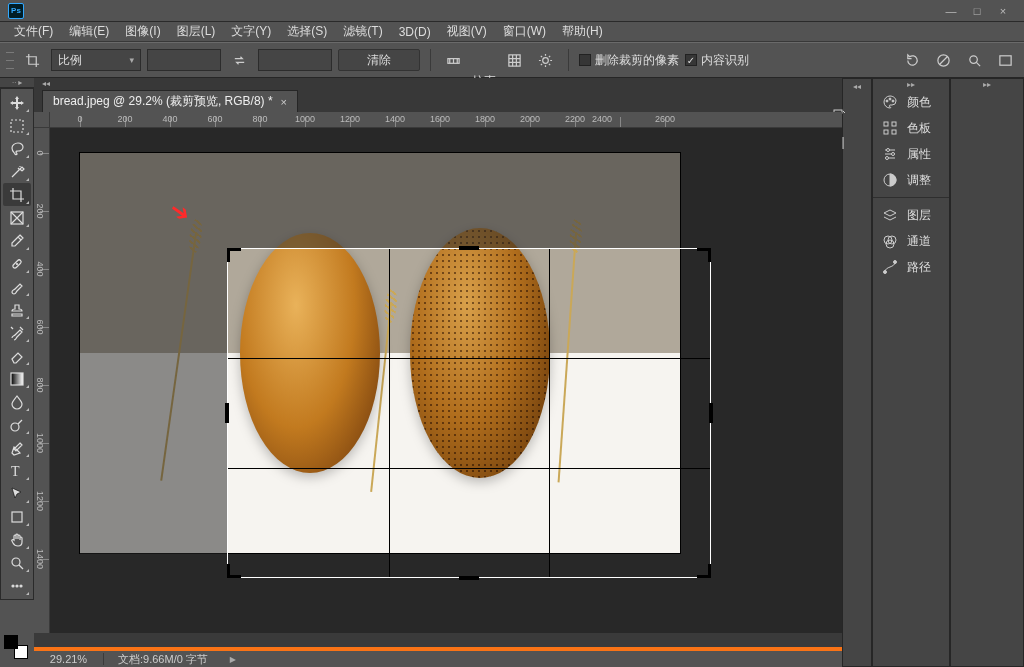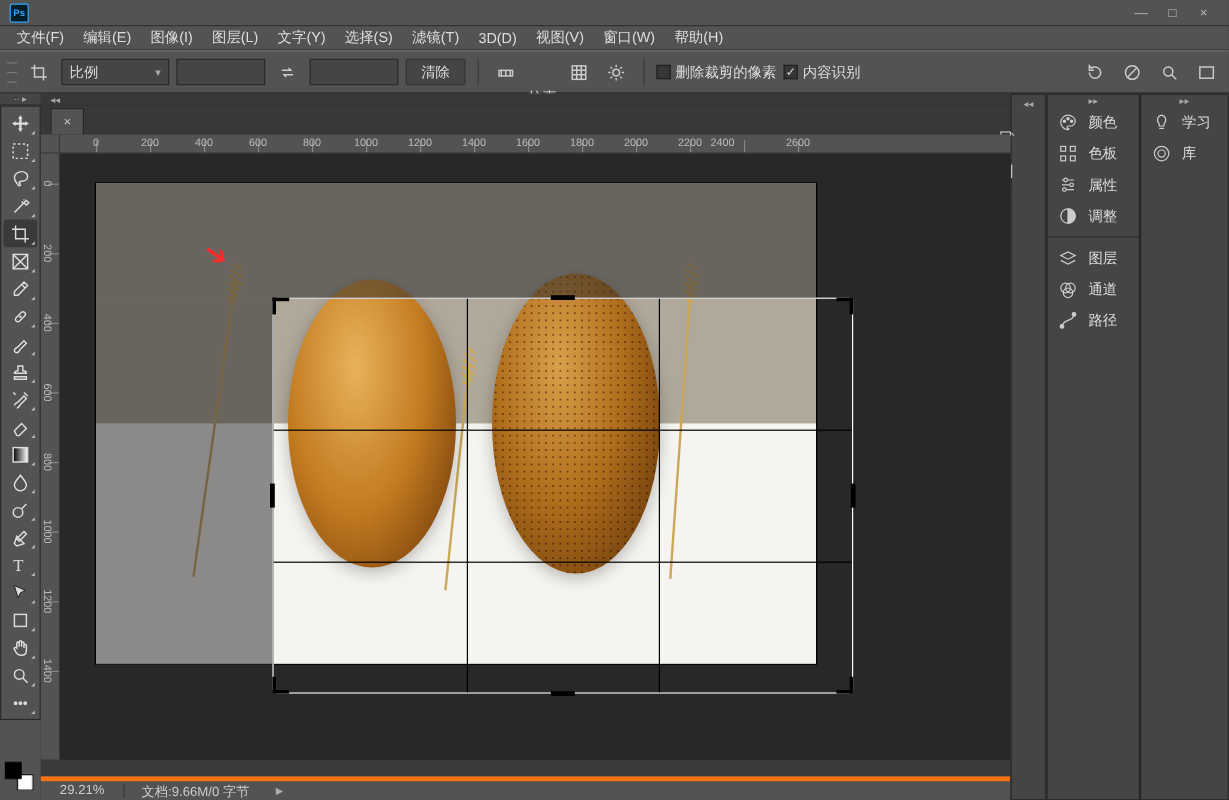--- a/index.html
+++ b/index.html
@@ -30,21 +30,21 @@
   
   .optionsbar {
     height: 36px; background: #535353;
     border-top:1px solid #6a6a6a; border-bottom:1px solid #262626;
     display:flex; align-items:center; padding:0 6px; gap:6px;
   }
   .grip { width:8px; height:24px; display:flex; flex-direction:column; justify-content:space-around; }
   .grip span{height:1px;background:#7a7a7a;}
   .opt-btn { height:22px; min-width:22px; display:flex; align-items:center; justify-content:center; border:1px solid transparent; border-radius:2px; cursor:pointer; color:#ccc; padding:0 4px;}
   .opt-btn.icon svg{width:15px;height:15px;stroke:#ccc;fill:none;stroke-width:1.3;}
-  .dark-btn { height:22px; background:#454545; border:1px solid #333; border-radius:2px; color:#ddd; padding:0 12px; display:flex; align-items:center; cursor:pointer; font-size:12px;}
+  .dark-btn { height:22px; background:#454545; border:1px solid #333; border-radius:2px; color:#ddd; padding:0 28px; display:flex; align-items:center; cursor:pointer; font-size:12px;}
   .select-ratio { height:22px; background:#454545; border:1px solid #2c2c2c; width:90px; display:flex; align-items:center; justify-content:space-between; padding:0 6px; font-size:12px; color:#ddd; cursor:pointer;}
   .select-ratio .chev{font-size:9px;color:#aaa;}
   .num-input { height:22px; width:74px; background:#454545; border:1px solid #2c2c2c; display:flex; align-items:center; padding:0 4px;}
   .num-input input{background:none;border:none;outline:none;color:#ddd;width:100%;font-size:12px;}
   .divider { width:1px; height:22px; background:#3a3a3a; margin:0 4px;}
   .chk { display:flex; align-items:center; gap:4px; color:#ddd; font-size:12px; cursor:pointer;}
   .chk .box{width:12px;height:12px;border:1px solid #222;background:#363636;display:flex;align-items:center;justify-content:center;color:#ddd;font-size:10px;}
   .ob-spacer{flex:1;}
   
   .workrow { flex:1; display:flex; min-height:0; }
@@ -509,20 +509,21 @@
           </svg>
           <span class="corner"></span>
         </div>
       </div>
   </div>
 
   <div class="center">
     <div class="tabwrap">◂◂</div>
     <div class="doc-tabs">
       <div class="doc-tab">
+        <span>bread.jpeg @ 29.2% (裁剪预览, RGB/8) *</span>
         <span class="close">×</span>
       </div>
     </div>
     <div class="ruler-row">
       <div class="ruler-corner"></div>
       <div class="ruler-h" id="rulerH">
           <div class="tick" style="left: 30px;"></div>
           <div class="lbl" style="left: 30px;">0</div>
           <div class="tick" style="left: 75px;"></div>
           <div class="lbl" style="left: 75px;">200</div>
@@ -708,39 +709,20 @@
                 <circle cx="3" cy="13" r="1.5" fill="#ccc"></circle>
                 <circle cx="13" cy="3" r="1.5" fill="#ccc"></circle>
               </svg>
             </span>
             <span>路径</span>
           </div>
         </div>
     </div>
     <div class="dock-col dock-wider">
       <div class="dock-handle">▸▸</div>
-      <div id="dockWider">
-          <div class="dock-tab">
-            <span class="ic">
-              <svg viewBox="0 0 16 16" width="16" height="16" stroke="#ccc" fill="none">
-                <path d="M8 2a4 4 0 0 0-2 7v2h4v-2a4 4 0 0 0-2-7zM6 13h4"></path>
-              </svg>
-            </span>
-            <span>学习</span>
-          </div>
-          <div class="dock-tab">
-            <span class="ic">
-              <svg viewBox="0 0 16 16" width="16" height="16" stroke="#ccc" fill="none">
-                <circle cx="8" cy="8" r="6"></circle>
-                <circle cx="8" cy="8" r="3"></circle>
-              </svg>
-            </span>
-            <span>库</span>
-          </div>
-        </div>
     </div>
   </div>
 </div>
 
 <div style="position:fixed;left:4px;bottom:4px;" class="swatch-area">
   <div class="swatches">
       <div class="sw back"></div>
       <div class="sw fore"></div>
     </div>
 </div>

